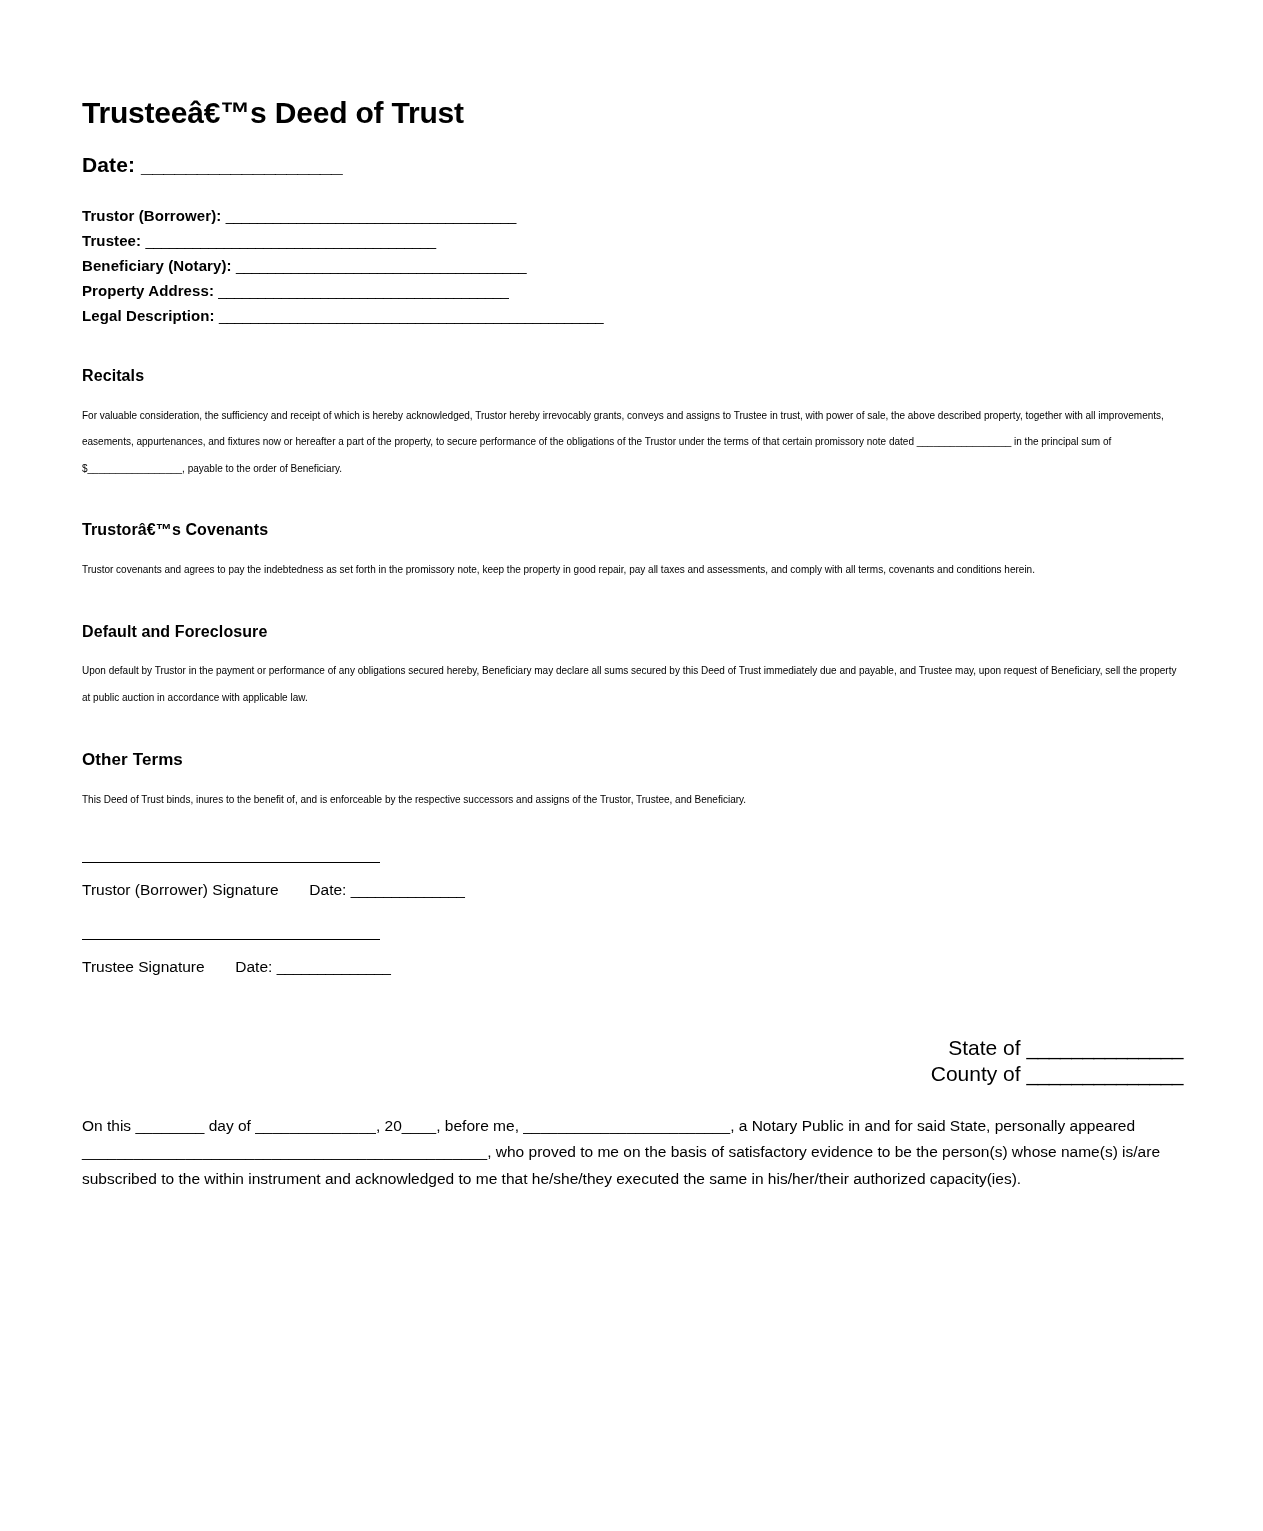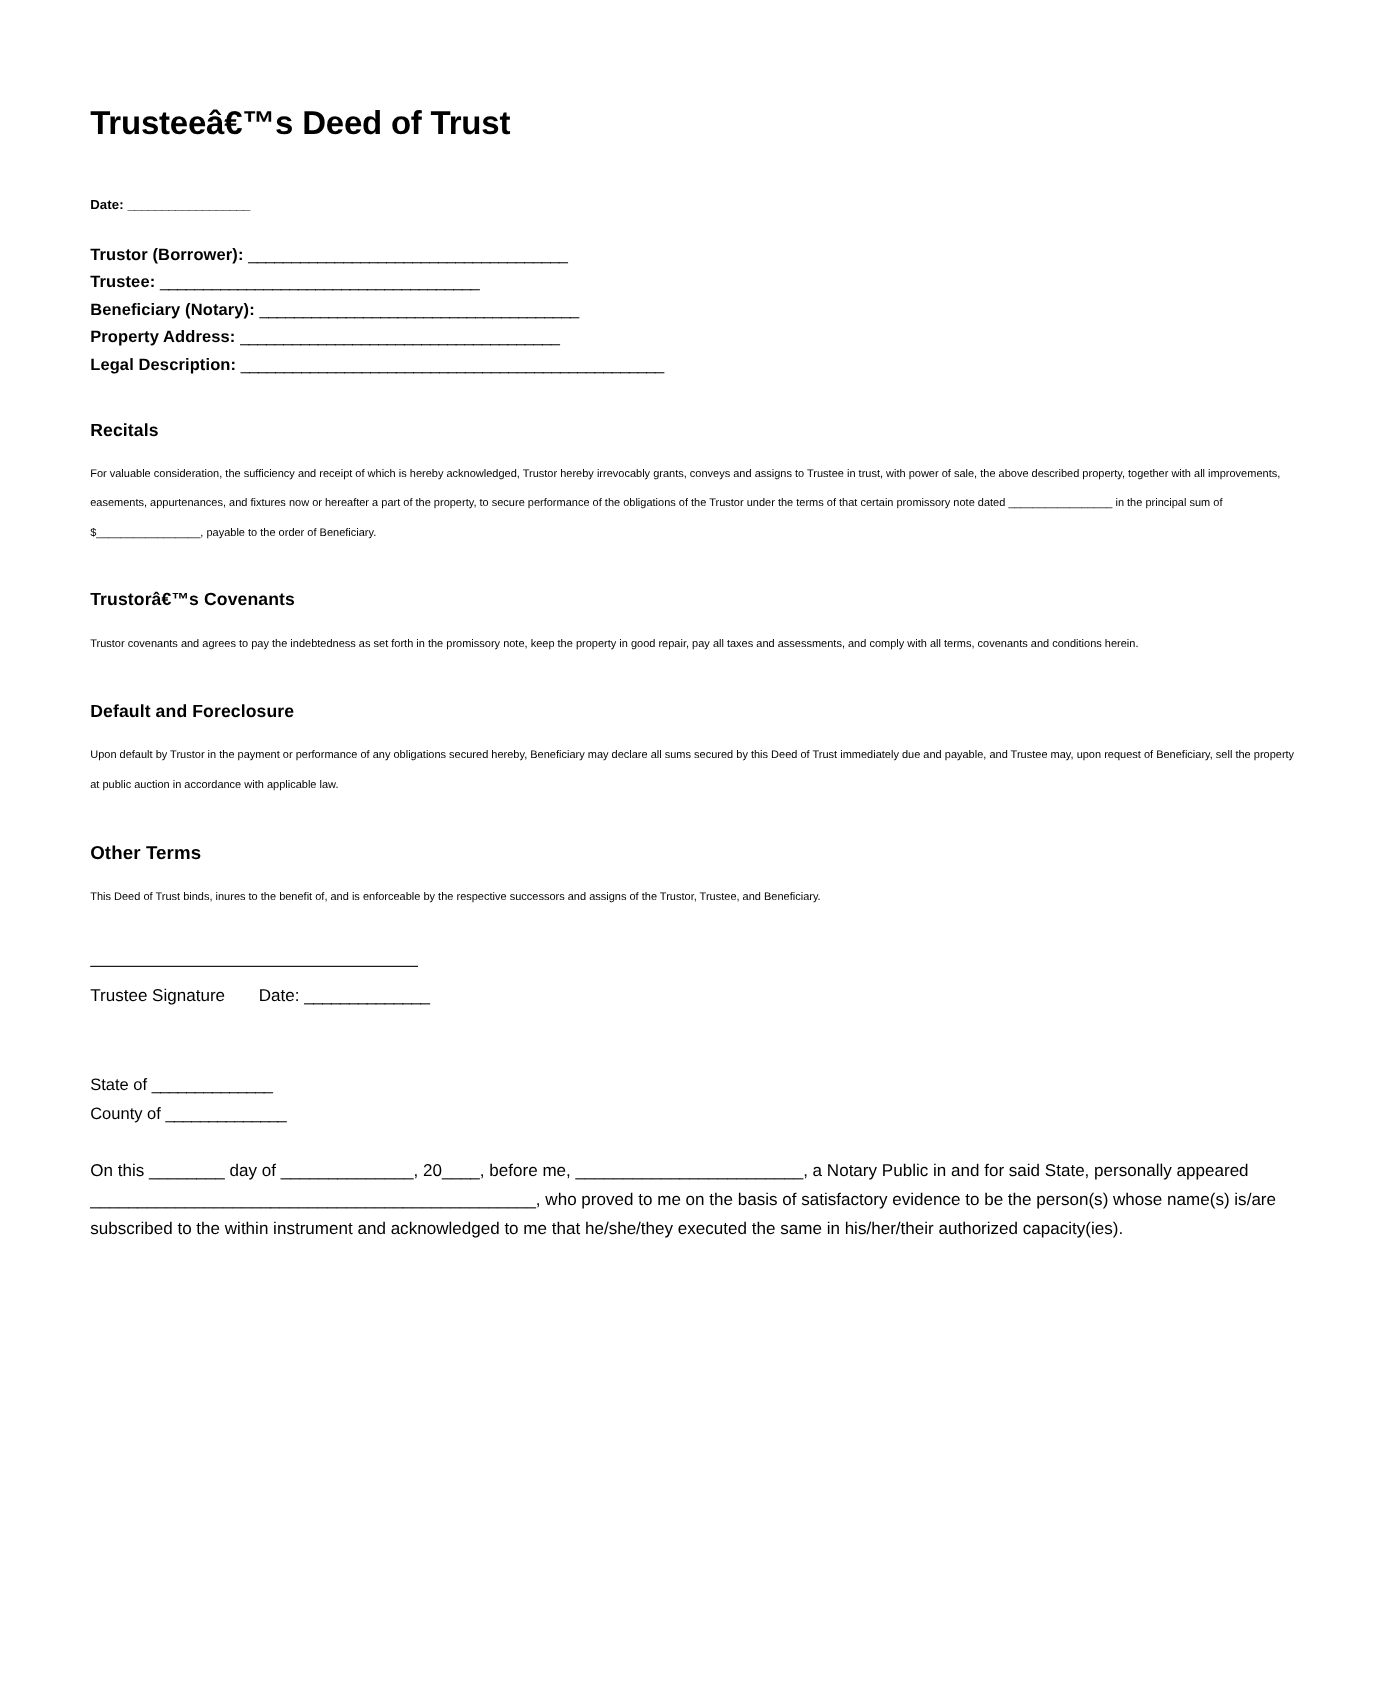--- a/index.html
+++ b/index.html
@@ -27,23 +27,23 @@
   .doc-title {
     font-size: 30px;
     font-weight: bold;
     letter-spacing: -0.2px;
     margin: 0 0 0 0;
     line-height: 1.2;
   }
 
   
   .date-line {
-    font-size: 12px;
-    font-weight: bold;
-    margin-top: 48px;
+    font-size: 21px;
+    font-weight: bold;
+    margin-top: 22px;
     letter-spacing: 0.1px;
   }
   .date-line .blank { letter-spacing: -0.5px; }
 
   
   .party-block {
     margin-top: 26px;
   }
   .party-row {
     font-size: 15px;
@@ -98,23 +98,24 @@
     white-space: nowrap;
   }
   .sig-label .gap { display: inline-block; width: 22px; }
   .sig-label .blank { letter-spacing: -0.5px; }
 
   
   .venue {
     margin-top: 55px;
   }
   .venue-row {
-    font-size: 15px;
+    font-size: 21px;
     line-height: 26px;
     white-space: nowrap;
+    text-align: right;
   }
   .venue-row .blank { letter-spacing: -0.5px; }
 
   
   p.notary {
     font-size: 15.5px;
     line-height: 26.5px;
     margin: 26px 0 0 0;
     max-width: 1100px;
   }
@@ -161,20 +162,29 @@
   <p class="body">Trustor covenants and agrees to pay the indebtedness as set forth in the promissory note, keep the property in good repair, pay all taxes and assessments, and comply with all terms, covenants and conditions herein.</p>
 
   <h3 class="sec-head">Default and Foreclosure</h3>
   <p class="body">Upon default by Trustor in the payment or performance of any obligations secured hereby, Beneficiary may declare all sums secured by this Deed of Trust immediately due and payable, and Trustee may, upon request of Beneficiary, sell the property at public auction in accordance with applicable law.</p>
 
   <h2 class="sec-head-lg">Other Terms</h2>
   <p class="body">This Deed of Trust binds, inures to the benefit of, and is enforceable by the respective successors and assigns of the Trustor, Trustee, and Beneficiary.</p>
 
   <div class="sig-group">
 
+    <div class="sig-block">
+      <div class="sig-rule"></div>
+      <div class="sig-label">
+        <span>Trustor (Borrower) Signature</span>
+        <span class="gap"></span>
+        <span>Date:</span>
+        <span class="blank">______________</span>
+      </div>
+    </div>
 
     <div class="sig-block">
       <div class="sig-rule"></div>
       <div class="sig-label">
         <span>Trustee Signature</span>
         <span class="gap"></span>
         <span>Date:</span>
         <span class="blank">______________</span>
       </div>
     </div>

